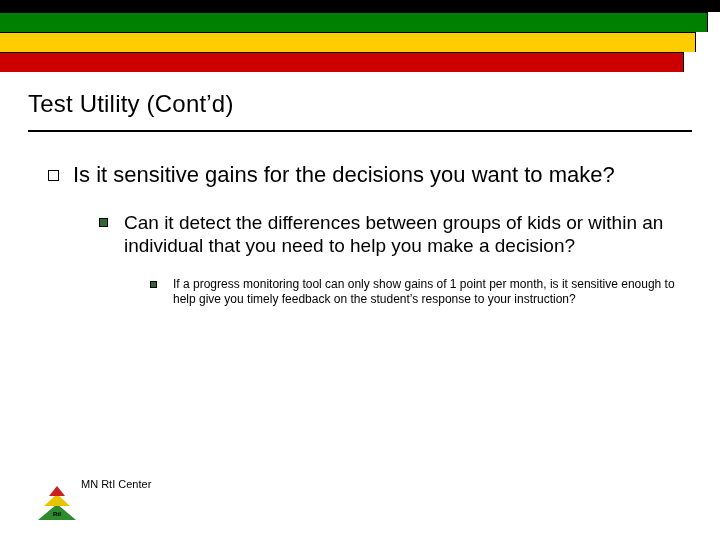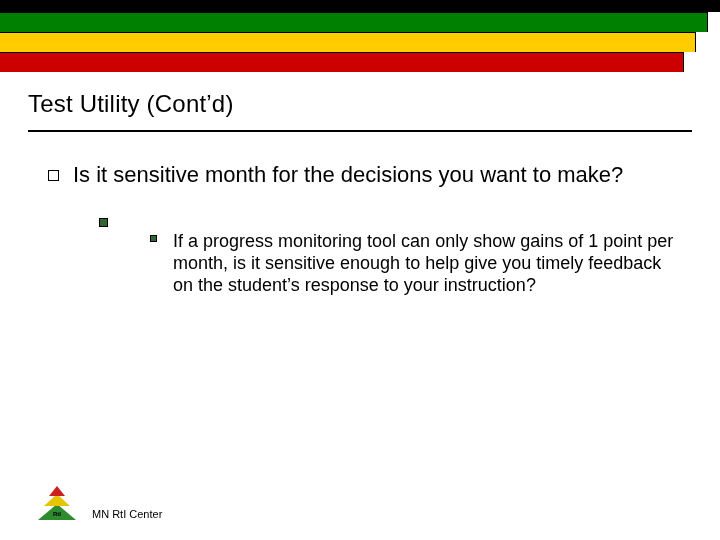--- a/index.html
+++ b/index.html
@@ -49,35 +49,35 @@
     font-size: 19px;
     margin-top: 22px;
     margin-left: 26px;
   }
   .lvl2 .bullet {
     width: 9px; height: 9px; background: #336633;
     margin-top: 7px; margin-right: 16px; flex: 0 0 auto;
   }
   .lvl3 {
     display: flex;
-    font-size: 18px;
+    font-size: 12px;
     margin-top: 20px;
     margin-left: 26px;
   }
   .lvl3 .bullet {
     width: 7px; height: 7px; border: 1.3px solid #000;
     margin-top: 4px; margin-right: 16px; flex: 0 0 auto;
   }
   .footer {
     position: absolute;
     left: 38px;
     bottom: 20px;
     display: flex;
-    align-items: flex-end;
-    gap: 16px;
+    align-items: flex-start;
+    gap: 5px;
   }
   .logo {
     position: relative;
     width: 38px;
     height: 42px;
   }
   .tri {
     position: absolute;
     left: 50%;
     transform: translateX(-50%);
@@ -107,25 +107,26 @@
 
 <div class="title-wrap">
   <h1 class="slide-title">Test Utility (Cont’d)</h1>
 </div>
 <hr class="title-rule">
 
 <div class="content">
   <div class="lvl1">
     <span class="bullet"></span>
     <div>
-      <div>Is it sensitive month for the decisions you want to make?</div>
+      <div>Is it sensitive gains for the decisions you want to make?</div>
 
       <div class="lvl2">
         <span class="bullet"></span>
         <div>
+          <div>Can it detect the differences between groups of kids or within an individual that you need to help you make a decision?</div>
 
           <div class="lvl3">
             <span class="bullet"></span>
             <div>If a progress monitoring tool can only show gains of 1 point per month, is it sensitive enough to help give you timely feedback on the student’s response to your instruction?</div>
           </div>
         </div>
       </div>
     </div>
   </div>
 </div>

